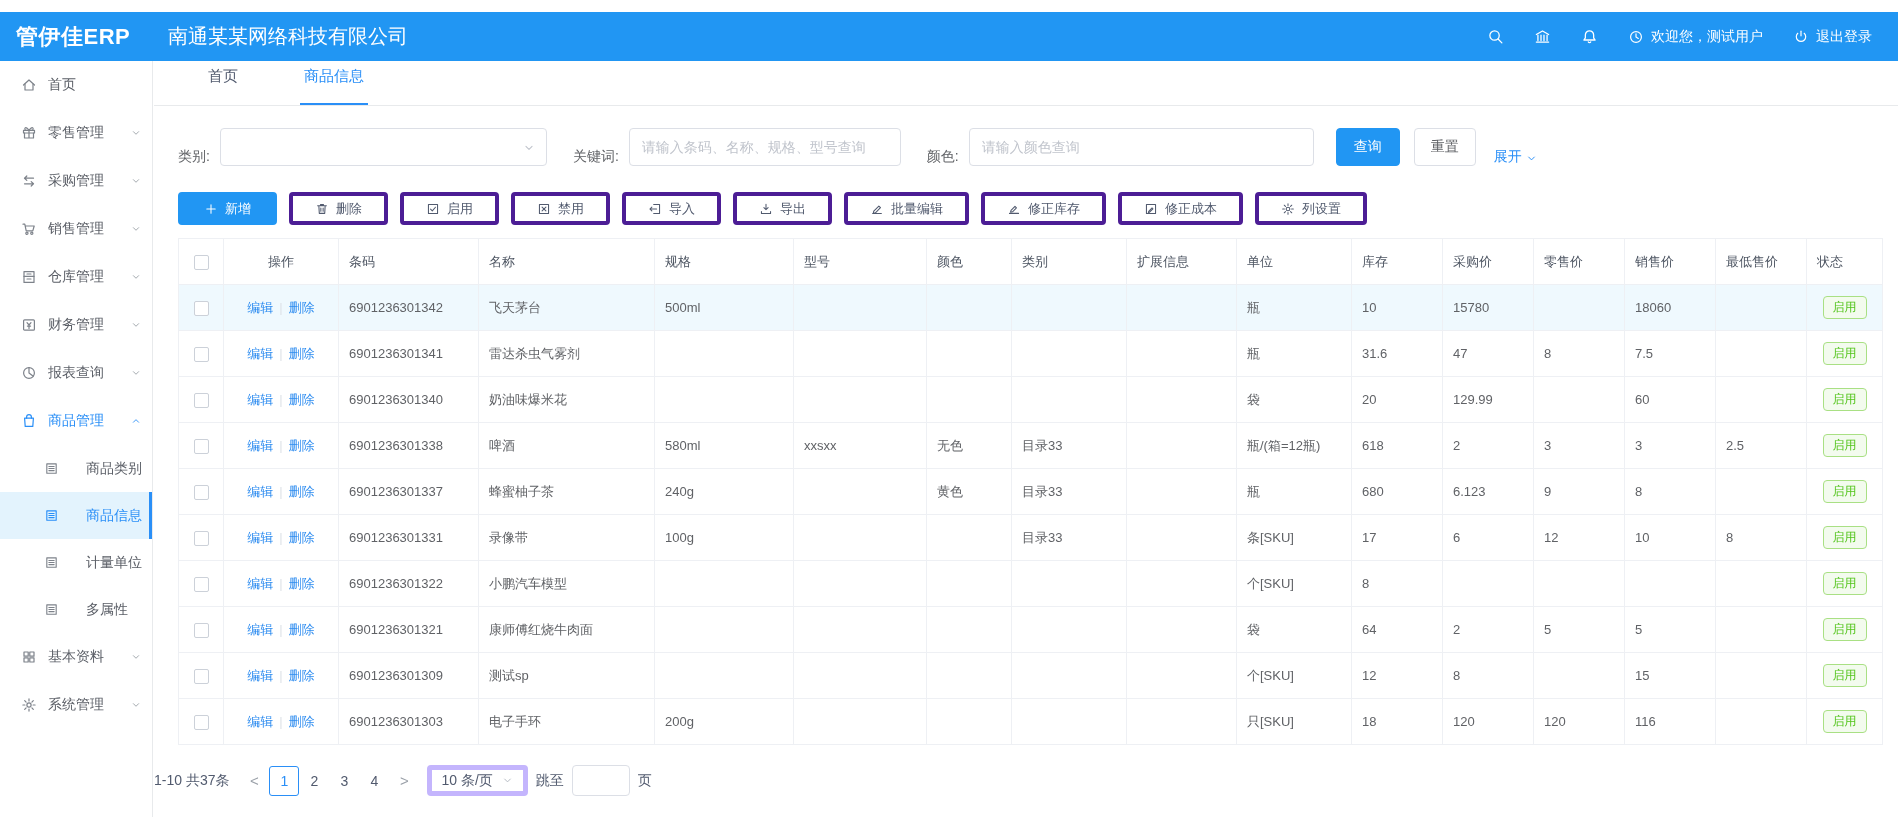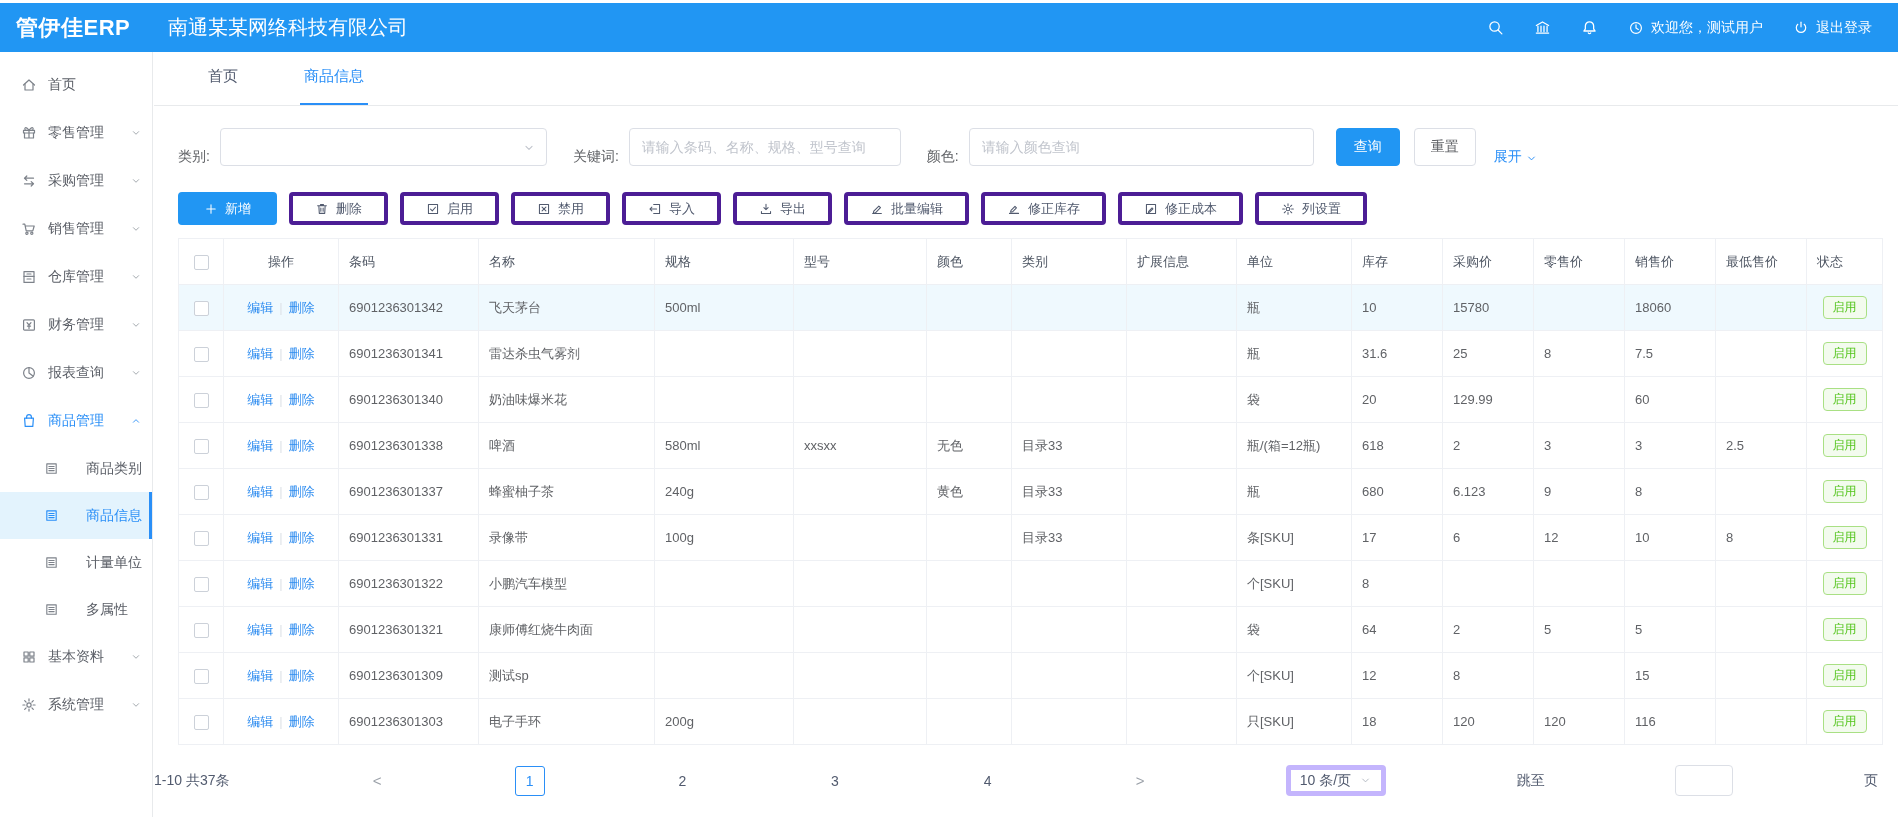--- a/index.html
+++ b/index.html
@@ -4,21 +4,21 @@
 <style>
   * { box-sizing: border-box; margin: 0; padding: 0; }
   html,body { width: 1898px; height: 817px; }
   body {
     font-family: "Liberation Sans", "DejaVu Sans", sans-serif;
     color: #515a6e; background: #fff; overflow: hidden; position: relative;
   }
   svg { display: inline-block; vertical-align: middle; }
 
   
-  .topbar { position: absolute; top:3px; left:0; right:0; height:49px; background:#2196f3; color:#fff;
+  .topbar { position: absolute; top:12px; left:0; right:0; height:49px; background:#2196f3; color:#fff;
             display:flex; align-items:center; z-index:20; }
   .logo { width:152px; padding-left:16px; font-size:22px; font-weight:bold; letter-spacing:.5px; cursor:pointer; }
   .company { font-size:20px; margin-left:16px; }
   .topbar-right { margin-left:auto; display:flex; align-items:center; gap:30px; padding-right:26px; font-size:14px; }
   .tb-icon { cursor:pointer; display:flex; align-items:center; }
   .tb-item { cursor:pointer; display:flex; align-items:center; gap:7px; }
 
   
   .sidebar { position:absolute; top:49px; left:0; width:153px; bottom:0; background:#fff;
              border-right:1px solid #e8eaec; padding-top:12px; font-size:14px; color:#5a5e66; overflow:hidden; }
@@ -71,21 +71,21 @@
   td.center, th.center { text-align:center; padding:0 4px; }
   tr.highlight td { background:#eff9fe; }
   .link { color:#2d8cf0; cursor:pointer; }
   .link-div { color:#dfe3e8; margin:0 6px; }
   .badge { display:inline-block; padding:3px 9px; border:1px solid #a9e084; color:#52c41a;
            background:#f3fbee; border-radius:4px; font-size:12px; line-height:1.2; }
   .cbx { display:inline-block; width:15px; height:15px; border:1px solid #ccd1d9; border-radius:2px;
          background:#fff; cursor:pointer; vertical-align:middle; }
 
   
-  .pagination { display:flex; align-items:center; justify-content:space-between; gap:12px;
+  .pagination { display:flex; align-items:center; justify-content:flex-start; gap:0;
                 padding:20px 20px 0 0; font-size:14px; color:#515a6e; }
   .pg-total { margin-right:10px; }
   .pg-btn { min-width:30px; height:30px; display:flex; align-items:center; justify-content:center;
             cursor:pointer; border:1px solid transparent; border-radius:3px; padding:0 4px; }
   .pg-btn.current { border-color:#2a8ff7; color:#2a8ff7; }
   .pg-arrow { color:#9aa0a8; font-size:15px; }
   .pg-size { height:31px; border:5px solid #c4b5fd; border-radius:4px; padding:0 9px; display:flex;
              align-items:center; gap:8px; color:#515a6e; cursor:pointer; margin:0 8px; }
   .pg-size .chev { color:#b3b9c1; display:flex; }
   .pg-jump-input { width:58px; height:31px; border:1px solid #dcdfe6; border-radius:4px; margin:0 8px; outline:none; text-align:center; font-family:inherit; }
@@ -492,21 +492,21 @@
             <td class="center"><span class="link">编辑</span><span class="link-div">|</span><span class="link">删除</span></td>
             <td>6901236301341</td>
             <td>雷达杀虫气雾剂</td>
             <td></td>
             <td></td>
             <td></td>
             <td></td>
             <td></td>
             <td>瓶</td>
             <td>31.6</td>
-            <td>25</td>
+            <td>47</td>
             <td>8</td>
             <td>7.5</td>
             <td></td>
             <td class="center"><span class="badge">启用</span></td>
           </tr>
           <tr>
             <td class="center"><span class="cbx"></span></td>
             <td class="center"><span class="link">编辑</span><span class="link-div">|</span><span class="link">删除</span></td>
             <td>6901236301340</td>
             <td>奶油味爆米花</td>

